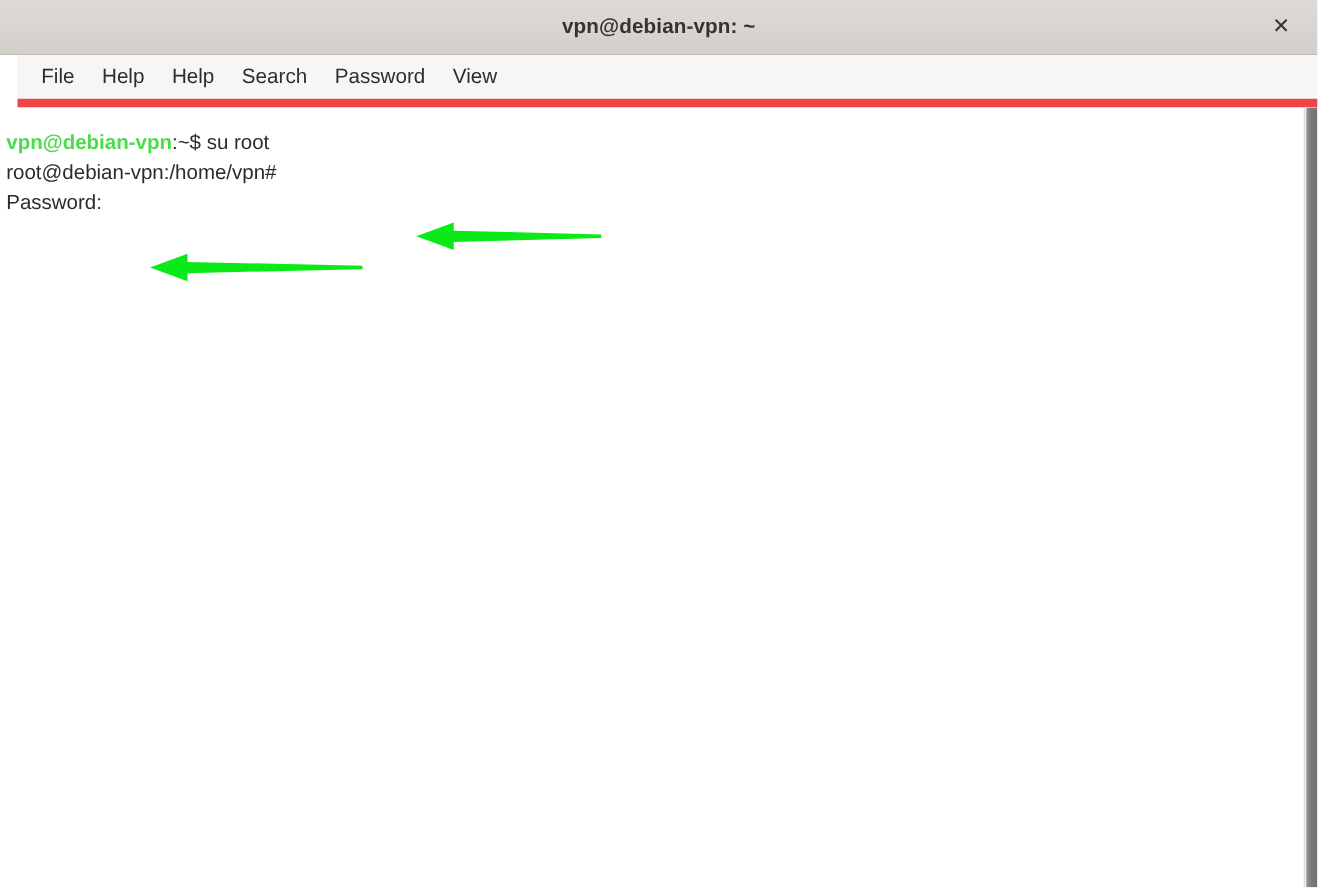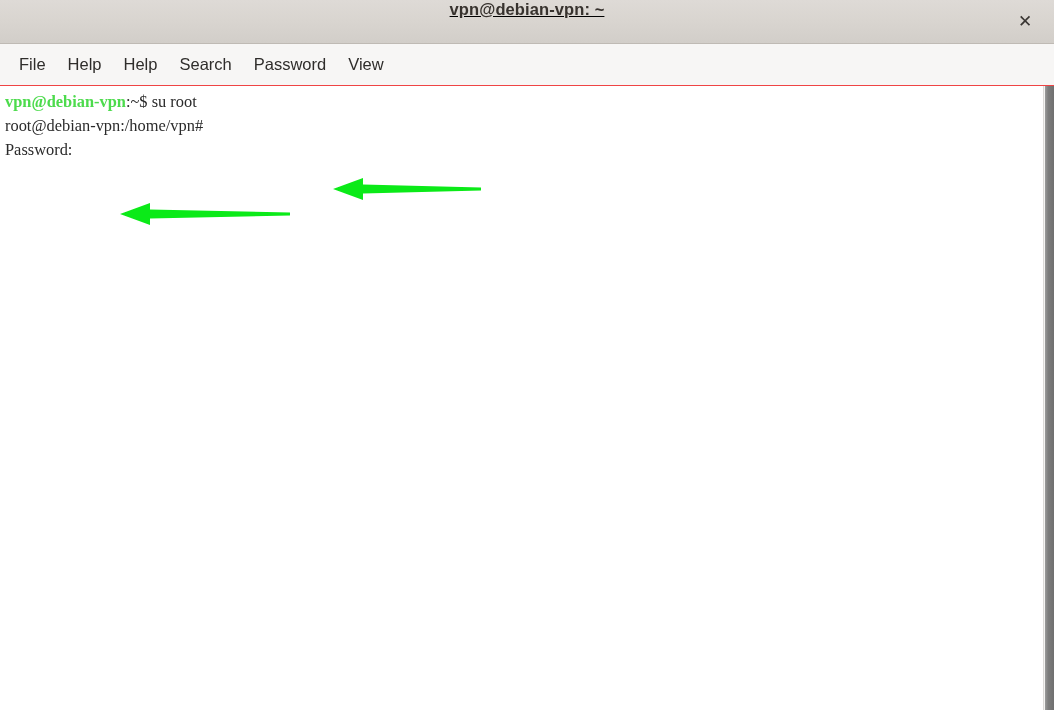--- a/index.html
+++ b/index.html
@@ -27,23 +27,23 @@
   }
 
   
   .titlebar {
     position: relative;
     height: 44px;
     flex: 0 0 44px;
     background: linear-gradient(to bottom, #dedad6 0%, #d8d4cf 55%, #d2cec9 100%);
     border-bottom: 1px solid #bfbab4;
     display: flex;
+    align-items: center;
     justify-content: center;
     box-sizing: border-box;
-    text-decoration: underline;
   }
   .title-text {
     font-family: "Liberation Sans", sans-serif;
     font-size: 16.5px;
     font-weight: bold;
     color: #37322e;
     letter-spacing: 0.1px;
     user-select: none;
     white-space: nowrap;
   }
@@ -67,25 +67,26 @@
     color: #3a3633;
     line-height: 1;
     user-select: none;
   }
 
   
   .menubar {
     height: 42px;
     flex: 0 0 42px;
     background: #f7f6f5;
-    border-bottom: 1px solid #ef4444;
+    border-bottom: 7px solid #ef4444;
     display: flex;
     align-items: center;
     padding-left: 8px;
     box-sizing: border-box;
+    margin-left: 14px;
   }
   .menu-item {
     font-family: "Liberation Sans", sans-serif;
     font-size: 16.5px;
     color: #2f2d2b;
     padding: 3px 11px;
     cursor: default;
     user-select: none;
     white-space: nowrap;
     border-radius: 3px;
@@ -94,23 +95,23 @@
   
   .terminal-area {
     position: relative;
     flex: 1 1 auto;
     background: #ffffff;
     overflow: hidden;
   }
   .terminal-text {
     position: absolute;
     left: 5px;
-    top: 4px;
+    top: 16px;
     right: 14px;
-    font-family: Liberation Serif, serif;
+    font-family: Liberation Sans, sans-serif;
     font-size: 16.4px;
     line-height: 24px;
     white-space: pre;
     color: #2b2b2b;
     user-select: text;
   }
   .term-line {
     white-space: pre;
     height: 24px;
   }

